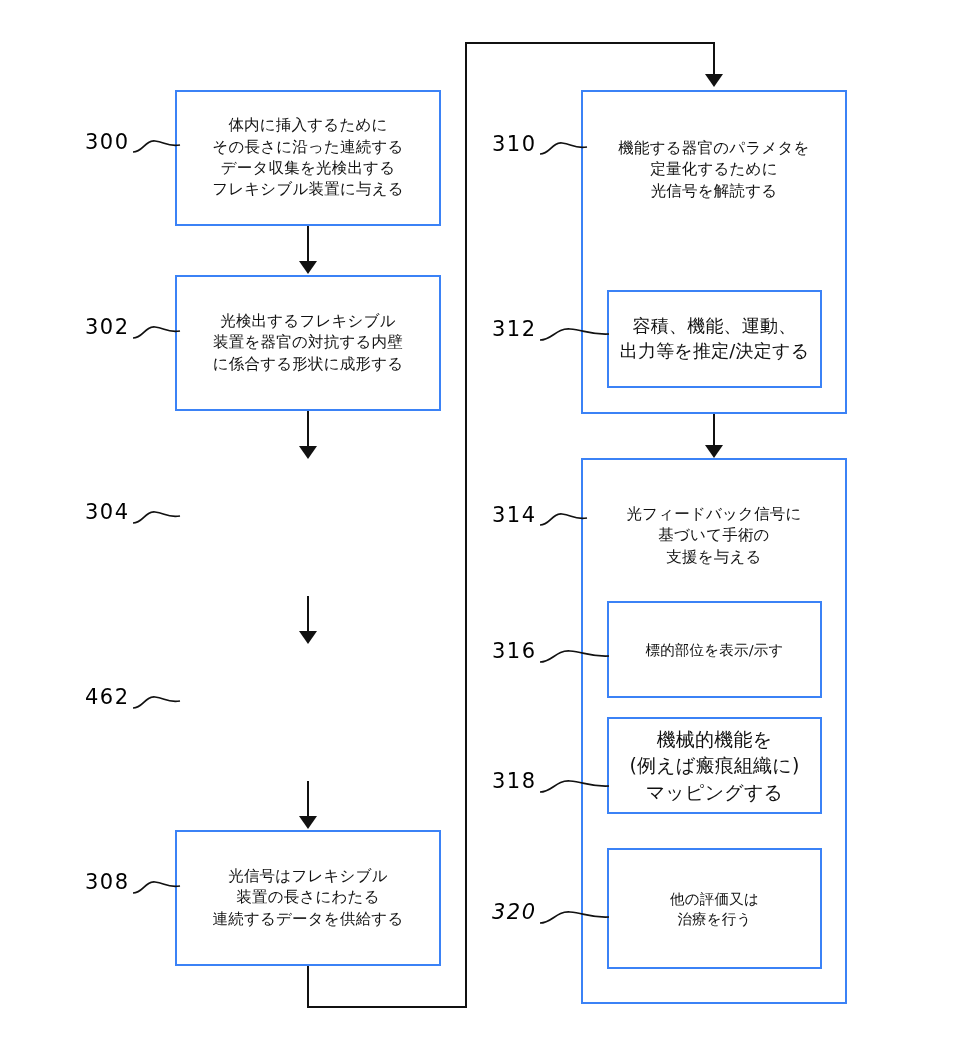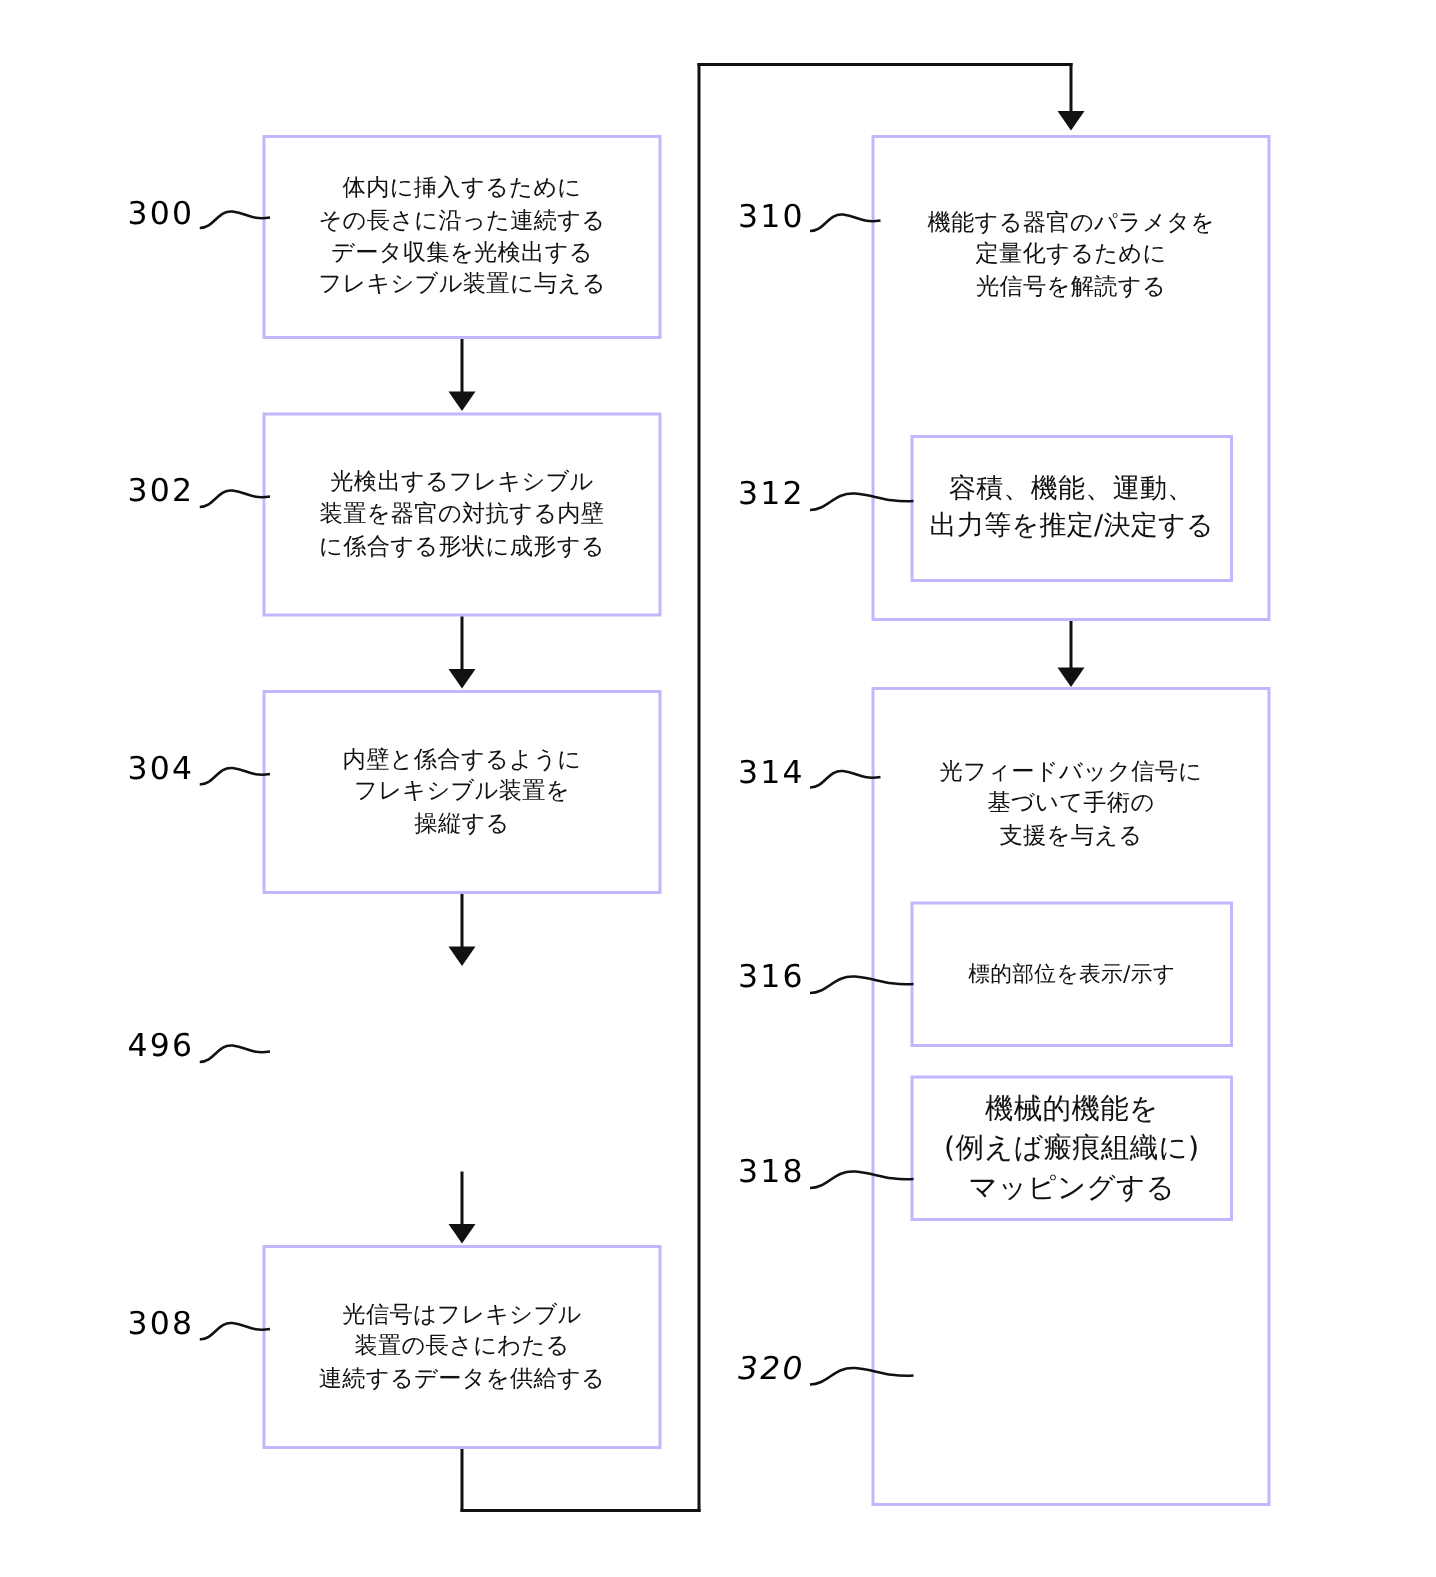--- a/index.html
+++ b/index.html
@@ -10,21 +10,21 @@
   #canvas{
     position:relative;
     width:957px;
     height:1051px;
     background:#ffffff;
     overflow:hidden;
   }
   
   .box{
     position:absolute;
-    border:2px solid #c4b5fd;
+    border:2px solid #3b82f6;
     background:#ffffff;
     box-sizing:border-box;
     display:flex;
     align-items:center;
     justify-content:center;
   }
   .box-label{
     font-size:15.5px;
     line-height:1.38;
     text-align:center;
@@ -98,34 +98,29 @@
 に係合する形状に成形する</div>
   </div>
   <div class="refnum" style="left:85px;top:315px;">302</div>
   <svg class="leader" style="left:133px;top:320px;width:48px;height:22px;">
     <path d="M0,18 C10,18 12,6 22,7 C32,8 34,13 47,11" stroke="#111111" stroke-width="1.7" fill="none"></path>
   </svg>
 
   <div class="vline" style="left:307px;top:411px;height:40px;"></div>
   <div class="arrowhead" style="left:299px;top:446px;"></div>
 
-  <div class="box" style="left:175px;top:460px;width:266px;height:136px;">
-    <div class="box-label">内壁と係合するように
-フレキシブル装置を
-操縦する</div>
-  </div>
   <div class="refnum" style="left:85px;top:500px;">304</div>
   <svg class="leader" style="left:133px;top:505px;width:48px;height:22px;">
     <path d="M0,18 C10,18 12,6 22,7 C32,8 34,13 47,11" stroke="#111111" stroke-width="1.7" fill="none"></path>
   </svg>
 
   <div class="vline" style="left:307px;top:596px;height:40px;"></div>
   <div class="arrowhead" style="left:299px;top:631px;"></div>
 
-  <div class="refnum" style="left:85px;top:685px;">496</div>
+  <div class="refnum" style="left:85px;top:685px;">462</div>
   <svg class="leader" style="left:133px;top:690px;width:48px;height:22px;">
     <path d="M0,18 C10,18 12,6 22,7 C32,8 34,13 47,11" stroke="#111111" stroke-width="1.7" fill="none"></path>
   </svg>
 
   <div class="vline" style="left:307px;top:781px;height:40px;"></div>
   <div class="arrowhead" style="left:299px;top:816px;"></div>
 
   <div class="box" style="left:175px;top:830px;width:266px;height:136px;">
     <div class="box-label">光信号はフレキシブル
 装置の長さにわたる
@@ -190,18 +185,22 @@
   <div class="box" style="left:607px;top:717px;width:215px;height:97px;">
     <div class="box-label" style="font-size:19px;">機械的機能を
 (例えば瘢痕組織に)
 マッピングする</div>
   </div>
   <div class="refnum" style="left:492px;top:769px;">318</div>
   <svg class="leader" style="left:540px;top:774px;width:70px;height:22px;">
     <path d="M0,18 C12,18 16,6 30,7 C44,8 50,13 69,12" stroke="#111111" stroke-width="1.7" fill="none"></path>
   </svg>
 
+  <div class="box" style="left:607px;top:848px;width:215px;height:121px;">
+    <div class="box-label" style="font-size:14.5px;">他の評価又は
+治療を行う</div>
+  </div>
   <div class="refnum" style="left:492px;top:900px;font-style:italic;">320</div>
   <svg class="leader" style="left:540px;top:905px;width:70px;height:22px;">
     <path d="M0,18 C12,18 16,6 30,7 C44,8 50,13 69,12" stroke="#111111" stroke-width="1.7" fill="none"></path>
   </svg>
 
 </div>
 
 </body></html>

